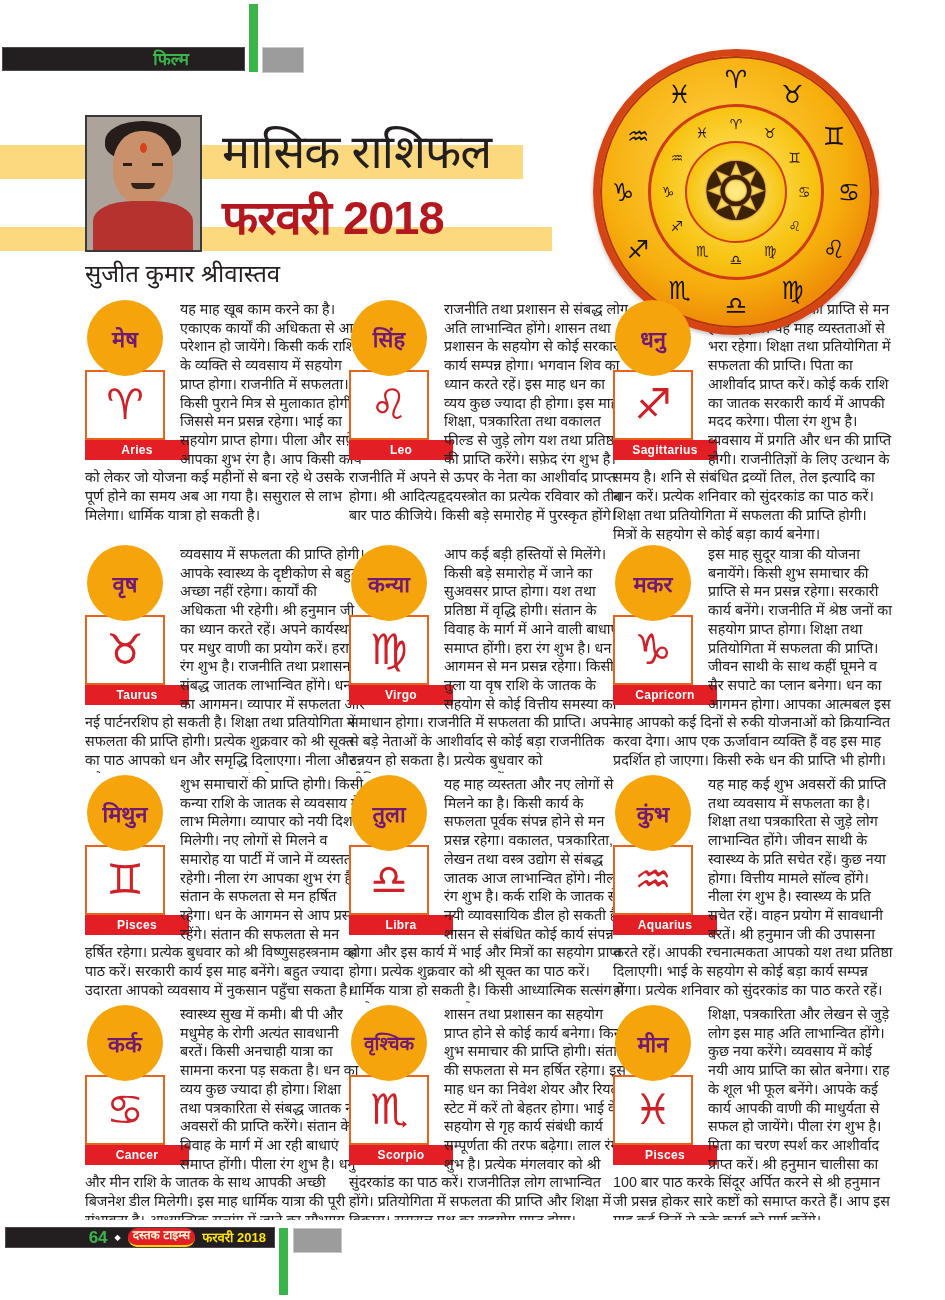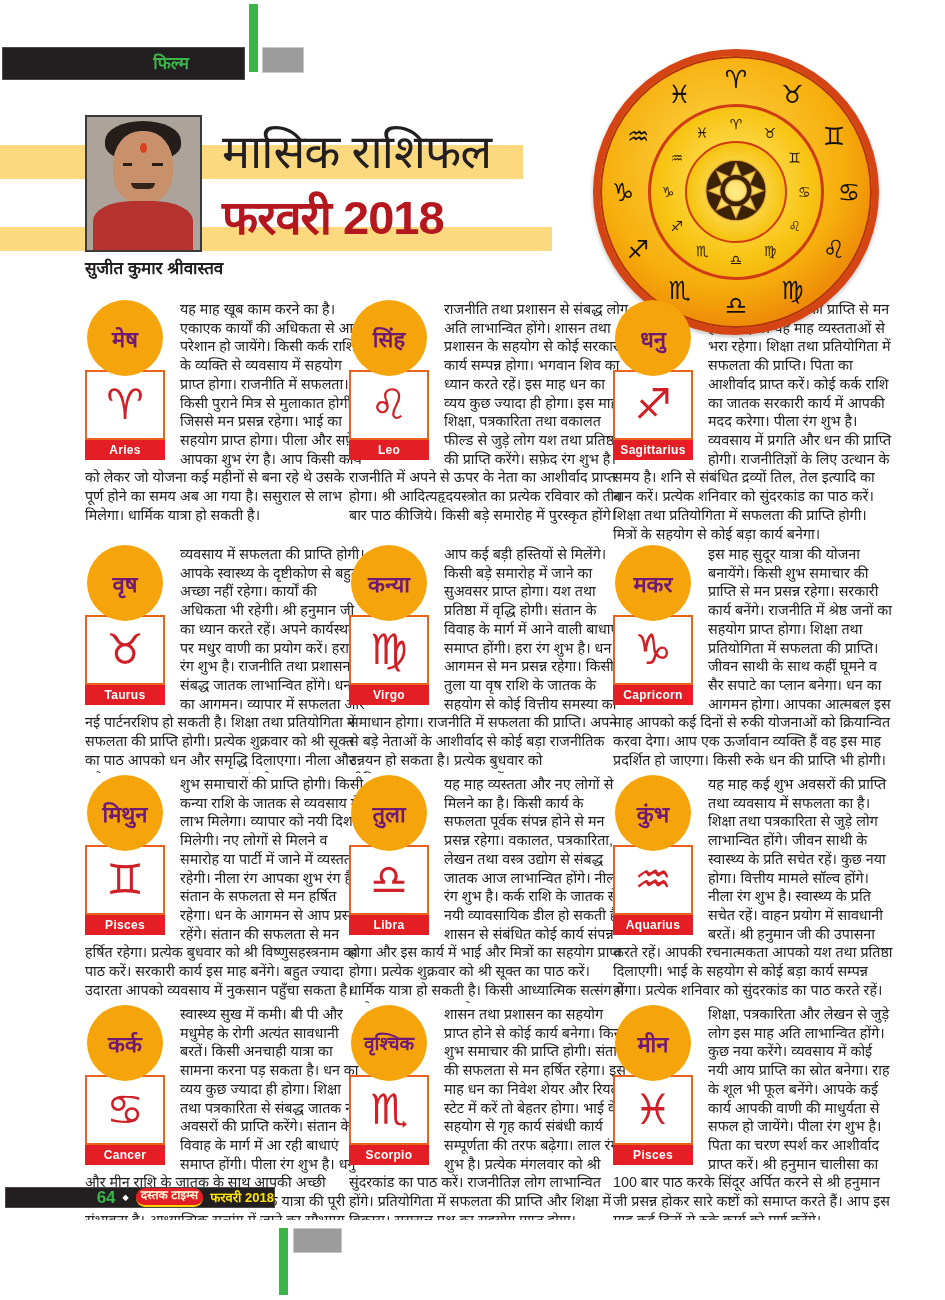--- a/index.html
+++ b/index.html
@@ -1,20 +1,20 @@
 <!DOCTYPE html>
 <html lang="hi"><head>
 <meta charset="utf-8">
 <style>
   html,body{margin:0;padding:0;}
   body{background:#e8e8e8;font-family:"Liberation Sans","DejaVu Sans",sans-serif;}
   .page{position:relative;width:945px;height:1300px;background:#ffffff;overflow:hidden;margin:0 auto;}
 
   
-  .tagbar{position:absolute;left:2px;top:47px;width:243px;height:33px;background:#231f20;
+  .tagbar{position:absolute;left:2px;top:47px;width:243px;height:24px;background:#231f20;
           display:flex;align-items:center;justify-content:flex-end;padding-right:55px;box-sizing:border-box;
           border:1px solid #4a4a4a;padding-left:21px;}
   .tagbar span{color:#3bb54a;font-size:17px;font-weight:bold;line-height:1;}
   .green-v{position:absolute;background:#3bb54a;}
   .green-v.top{left:249px;top:4px;width:9px;height:68px;}
   .gray-box{position:absolute;background:#9c9c9c;border:1px solid #c7c7c7;}
   .gray-box.top{left:262px;top:47px;width:40px;height:24px;}
 
   
   .band{position:absolute;background:#fcd87e;}
@@ -24,21 +24,21 @@
          border:2px solid #3a3a3a;z-index:3;overflow:hidden;}
   .photo .hair{position:absolute;left:18px;top:4px;width:76px;height:40px;background:#241d19;border-radius:50% 50% 40% 40%;}
   .photo .face{position:absolute;left:26px;top:14px;width:60px;height:72px;background:#c9906c;border-radius:46% 46% 42% 42%;}
   .photo .tilak{position:absolute;left:53px;top:26px;width:7px;height:10px;background:#d8401f;border-radius:50%;}
   .photo .eyes{position:absolute;left:36px;top:46px;width:40px;height:3px;
                background:linear-gradient(90deg,#2c1d12 0 9px,transparent 9px 29px,#2c1d12 29px 38px);}
   .photo .mo{position:absolute;left:44px;top:66px;width:24px;height:6px;background:#33231a;border-radius:0 0 8px 8px;}
   .photo .shirt{position:absolute;left:6px;top:84px;width:100px;height:50px;background:#b5322e;border-radius:40% 40% 0 0;}
   .title1{position:absolute;left:222px;top:118px;font-size:47px;font-weight:normal;color:#231f20;z-index:2;letter-spacing:-1px;}
   .title2{position:absolute;left:222px;top:184px;font-size:47px;font-weight:bold;color:#b5171e;z-index:2;letter-spacing:-1px;}
-  .author{position:absolute;left:85px;top:256px;font-size:17px;font-weight:bold;color:#231f20;z-index:3;}
+  .author{position:absolute;left:85px;top:256px;font-size:24px;font-weight:normal;color:#231f20;z-index:3;}
 
   
   .wheel{position:absolute;left:593px;top:49px;width:286px;height:286px;z-index:2;}
   .wheel .outer{position:absolute;inset:0;border-radius:50%;
         background:radial-gradient(circle at 45% 40%, #ffd84d 0%, #f6ae0c 55%, #ef8d08 72%, #e65c10 100%);
         border:7px solid #d44414;box-sizing:border-box;box-shadow:inset 0 0 0 2px #b23410, 0 2px 4px rgba(0,0,0,.25);}
   .wheel .mid{position:absolute;left:55px;top:55px;width:176px;height:176px;border-radius:50%;
         background:radial-gradient(circle at 50% 45%, #ffe873 0%, #f8c413 60%, #f0a20a 100%);
         border:3px solid #cf3b12;box-sizing:border-box;}
   .wheel .core{position:absolute;left:92px;top:92px;width:102px;height:102px;border-radius:50%;
@@ -51,27 +51,27 @@
   
   .sign{position:absolute;width:280px;overflow:hidden;}
   .badge{float:left;width:88px;margin-right:7px;margin-bottom:4px;}
   .badge-circle{width:76px;height:76px;margin-left:2px;border-radius:50%;background:#f5a50b;
         display:flex;align-items:center;justify-content:center;
         font-size:22px;font-weight:bold;color:#701a75;white-space:nowrap;position:relative;z-index:2;}
   .badge-iconbox{width:80px;height:70px;margin-top:-6px;background:#ffffff;border:2px solid #e8641c;
         box-sizing:border-box;display:flex;align-items:center;justify-content:center;}
   .badge-iconbox span{font-size:42px;line-height:1;color:#cf2027;font-weight:bold;}
   .badge-label{width:80px;background:#e31e24;color:#ffffff;font-size:12px;font-weight:bold;
-        text-align:center;padding:3px 0;letter-spacing:.3px;}
+        text-align:center;padding:3px 12px;letter-spacing:.3px;}
   .sign-text{margin:0;font-size:14.3px;line-height:1.31;color:#231f20;text-align:left;}
 
   
-  .footbar{position:absolute;left:5px;top:1187px;width:270px;height:21px;background:#231f20;
+  .footbar{position:absolute;left:5px;top:1227px;width:270px;height:21px;background:#231f20;
         border:1px solid #4a4a4a;display:flex;align-items:center;justify-content:flex-end;
-        gap:7px;box-sizing:border-box;}
+        gap:7px;padding-right:8px;box-sizing:border-box;}
   .footbar .pg{color:#3bb54a;font-size:17px;font-weight:bold;line-height:1;}
   .footbar .sep{color:#ffffff;font-size:8px;}
   .footbar .logo{background:#e31e24;color:#fff7d6;font-size:12px;font-weight:bold;
         padding:1px 5px 2px;border-bottom:2px solid #ffd200;line-height:1.1;border-radius:9px;}
   .footbar .issue{color:#ffe400;font-size:13px;font-weight:bold;line-height:1;}
   .green-v.bot{left:279px;top:1228px;width:9px;height:67px;}
   .gray-box.bot{left:293px;top:1228px;width:47px;height:23px;}
 </style>
 </head>
 <body>

